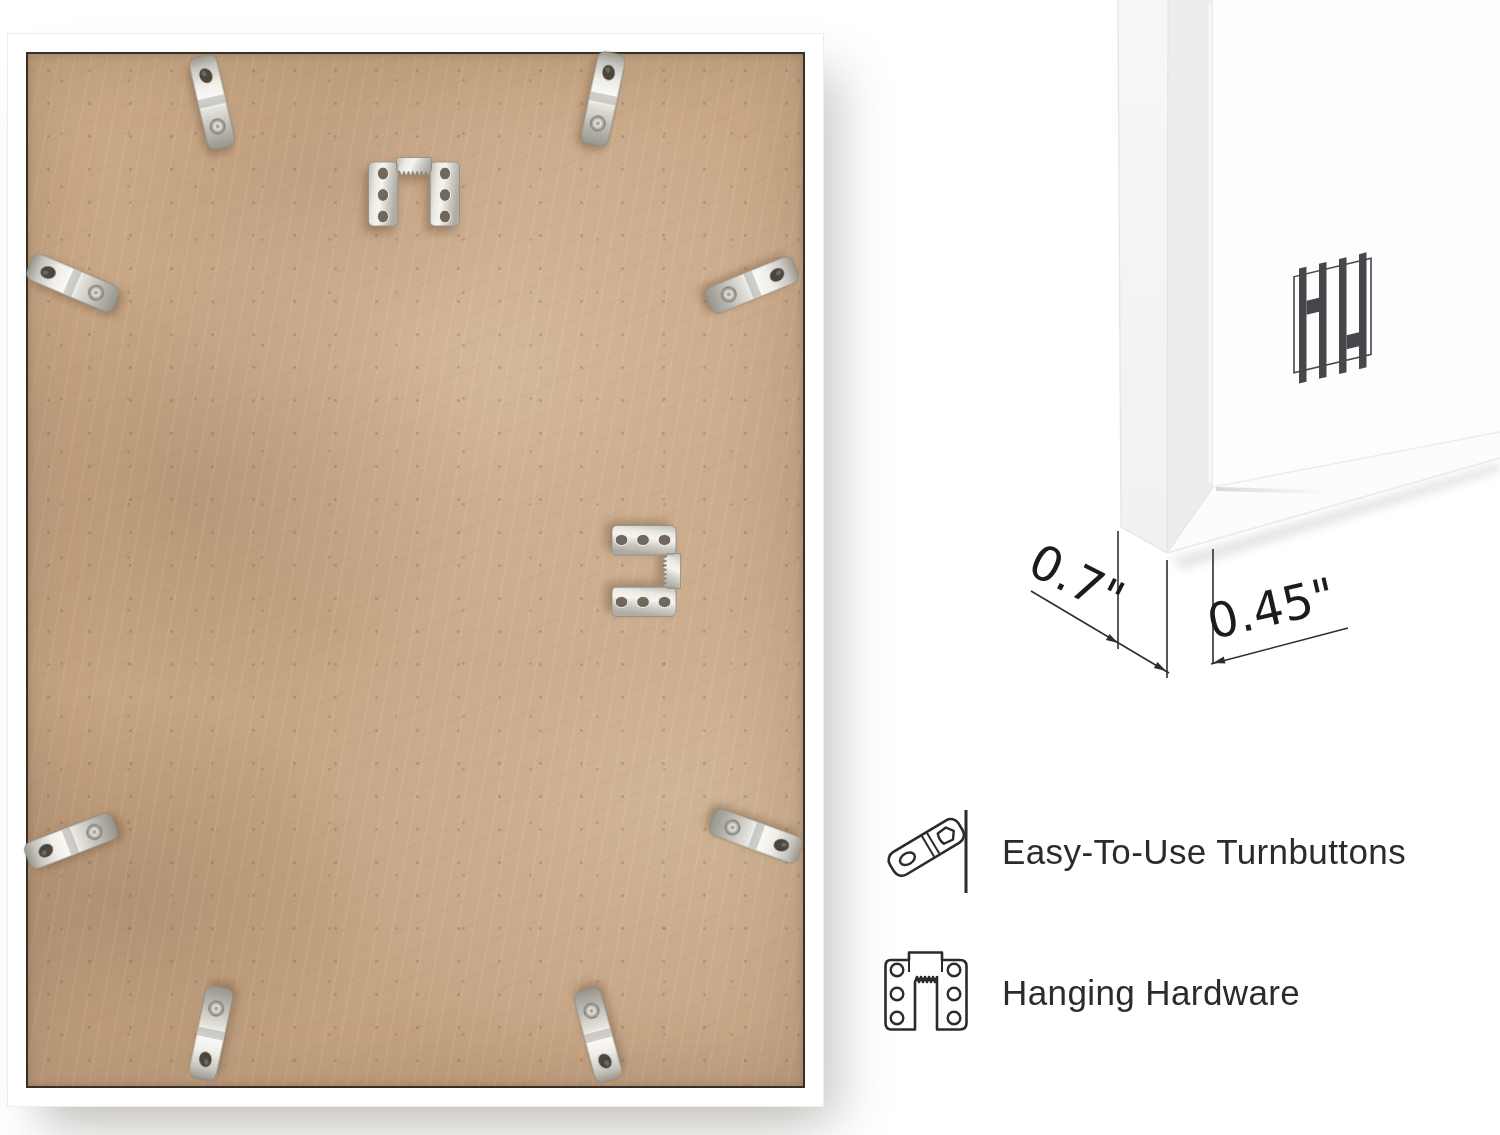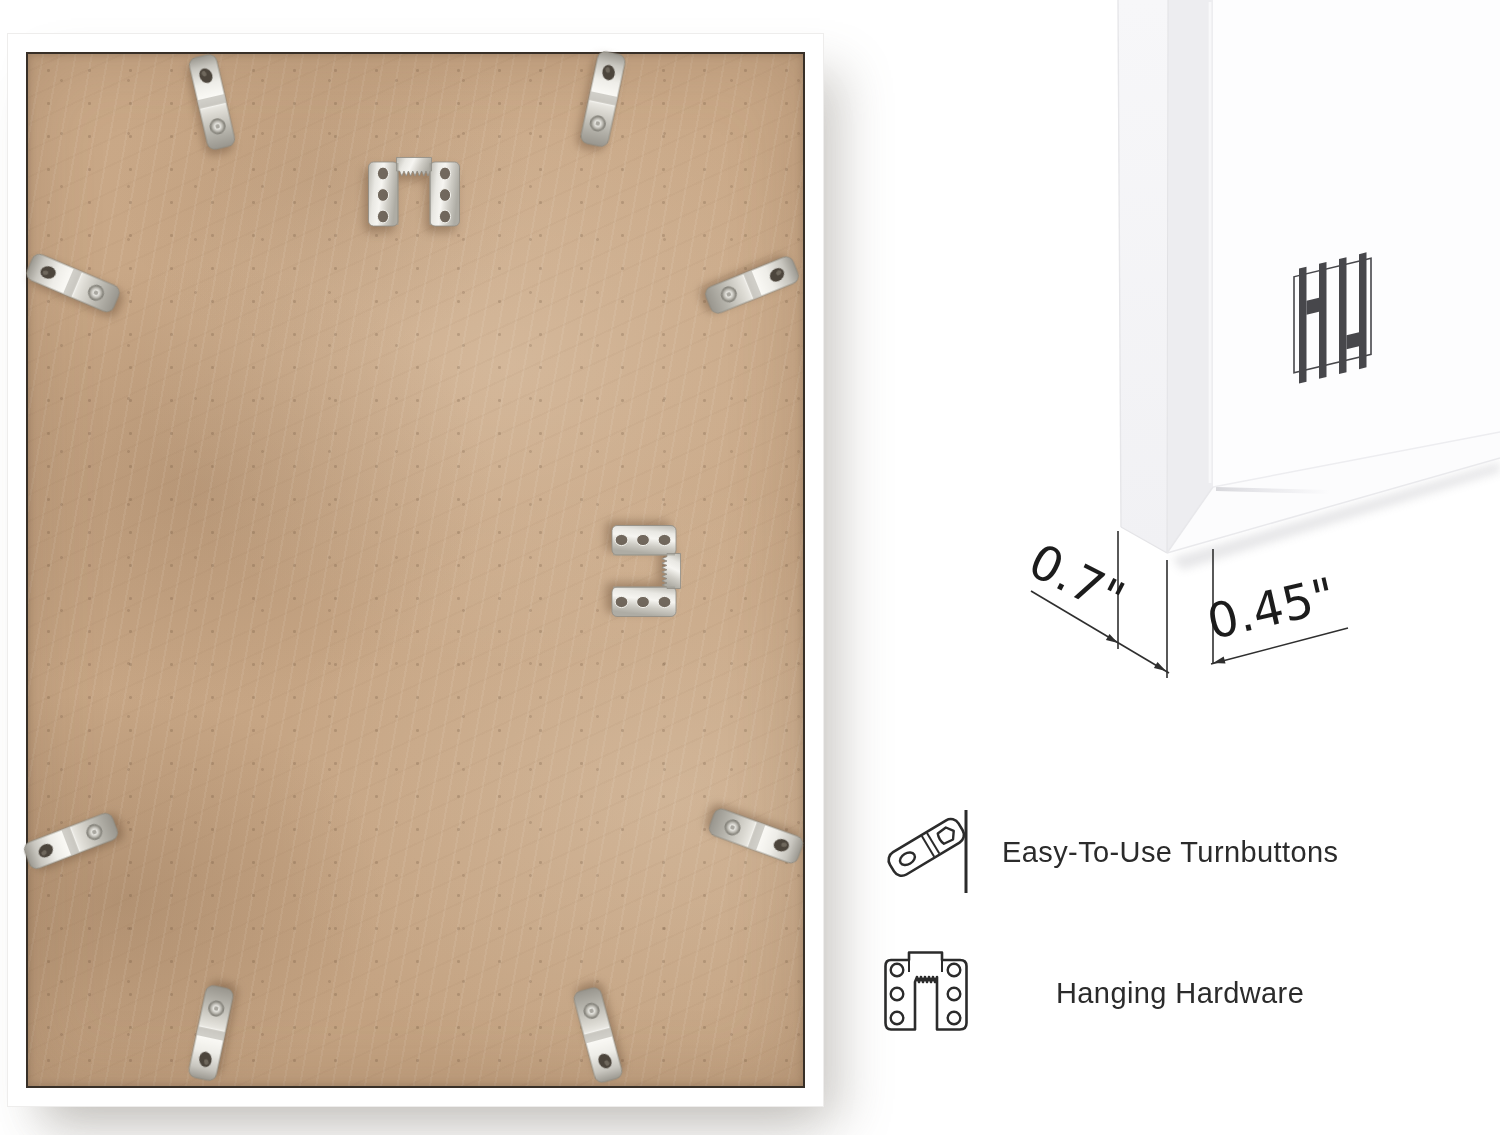--- a/index.html
+++ b/index.html
@@ -26,24 +26,24 @@
          linear-gradient(180deg, #c9a887 0%, #c7a685 55%, #c3a281 100%);
        background-size:41px 33px, 67px 53px, auto, auto, auto, auto, auto, auto, auto, auto;
        box-shadow:inset 0 0 75px rgba(110,80,55,.24), inset 0 0 8px rgba(60,42,28,.28);}
   .tb-svg{position:absolute;width:30px;height:96px;
           filter:drop-shadow(-3px 5px 4px rgba(100,72,48,.42));}
   .hanger-svg{position:absolute;width:92px;height:70px;
           filter:drop-shadow(-4px 6px 5px rgba(100,72,48,.42));}
 
   
   .corner-svg{position:absolute;left:900px;top:0;width:600px;height:760px;}
-  .feature-label{position:absolute;color:#2b2b2b;font-size:29px;letter-spacing:.4px;
+  .feature-label{position:absolute;color:#2b2b2b;font-size:35px;letter-spacing:.4px;
                  line-height:44px;white-space:nowrap;}
   .label-1{left:1002px;top:830px;}
-  .label-2{left:1056px;top:971px;}
+  .label-2{left:1002px;top:971px;}
   .icon-svg{position:absolute;}
   .icon-1{left:878px;top:800px;width:110px;height:100px;}
   .icon-2{left:884px;top:951px;width:84px;height:80px;}
 </style>
 </head>
 <body>
 
 <svg width="0" height="0" style="position:absolute" aria-hidden="true">
   <defs>
     <linearGradient id="metalV" x1="0" y1="0" x2="0" y2="1">

